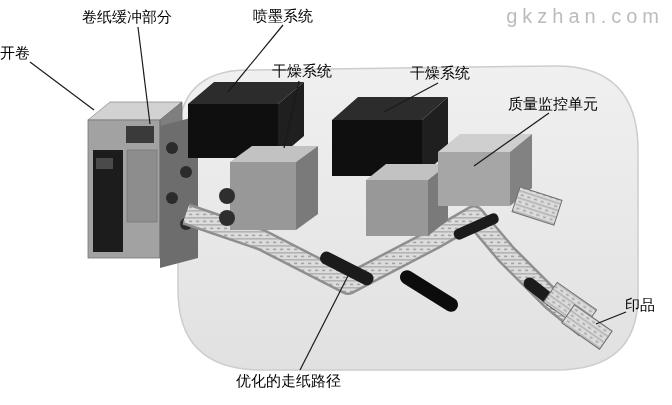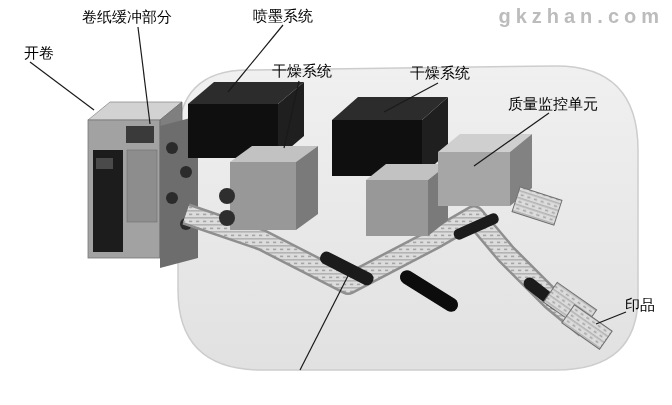--- a/index.html
+++ b/index.html
@@ -6,21 +6,21 @@
   .stage{
     position:relative;width:672px;height:405px;overflow:hidden;
     font-family:"Liberation Sans", sans-serif;background:#ffffff;
   }
   .stage svg{position:absolute;left:0;top:0;}
   .label{
     position:absolute;font-size:15px;color:#000;white-space:nowrap;line-height:18px;
   }
   .watermark{
     position:absolute;top:5px;right:8px;
-    font-size:20px;font-weight:bold;letter-spacing:5px;color:#bcbcbc;
+    font-size:20px;font-weight:normal;letter-spacing:5px;color:#bcbcbc;
   }
 </style>
 </head>
 <body>
 
 <div class="stage">
 
   <svg width="672" height="405" viewBox="0 0 672 405">
     <defs>
       <pattern id="printdots" width="7" height="7" patternUnits="userSpaceOnUse">
@@ -109,22 +109,23 @@
       <line x1="138" y1="27" x2="150" y2="124"></line>
       <line x1="283" y1="25" x2="228" y2="92"></line>
       <line x1="299" y1="81" x2="284" y2="148"></line>
       <line x1="438" y1="83" x2="384" y2="112"></line>
       <line x1="549" y1="113" x2="474" y2="166"></line>
       <line x1="626" y1="312" x2="596" y2="324"></line>
       <line x1="300" y1="370" x2="352" y2="268"></line>
     </g>
   </svg>
 
-  <div class="label" style="left:24px;top:44px"><span>开卷</span></div>
+  <div class="label" style="left:0;top:44px"><span>开卷</span></div>
   <div class="label" style="left:82px;top:8px"><span>卷纸缓冲部分</span></div>
   <div class="label" style="left:253px;top:7px"><span>喷墨系统</span></div>
   <div class="label" style="left:272px;top:62px"><span>干燥系统</span></div>
   <div class="label" style="left:410px;top:64px"><span>干燥系统</span></div>
   <div class="label" style="left:508px;top:95px"><span>质量监控单元</span></div>
   <div class="label" style="left:625px;top:296px"><span>印品</span></div>
+  <div class="label" style="left:236px;top:372px"><span>优化的走纸路径</span></div>
 
   <div class="watermark">gkzhan.com</div>
 </div>
 
 </body></html>

